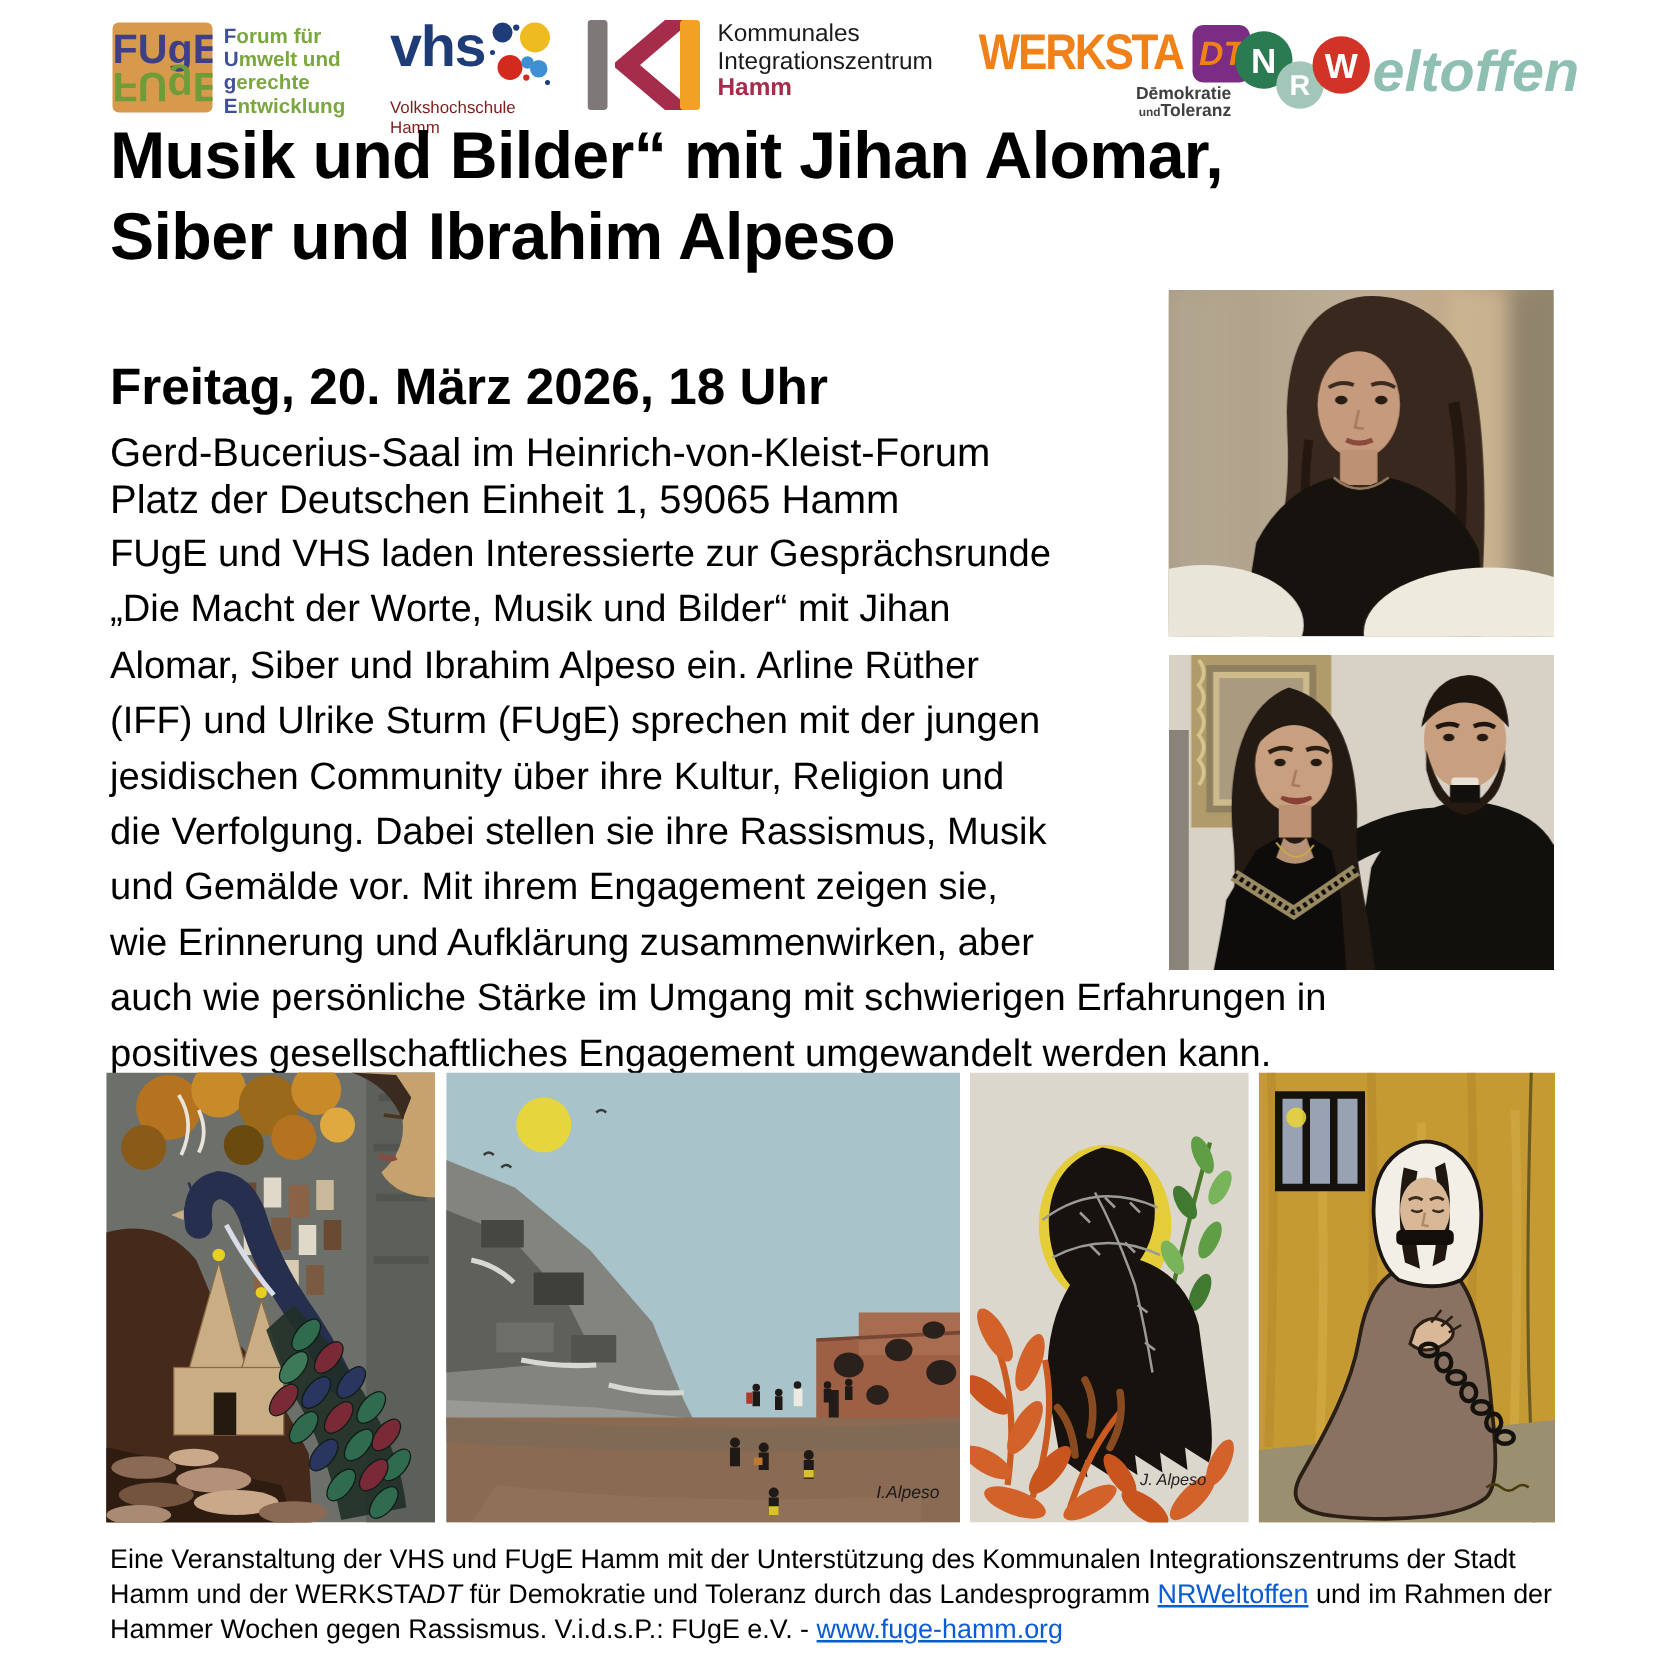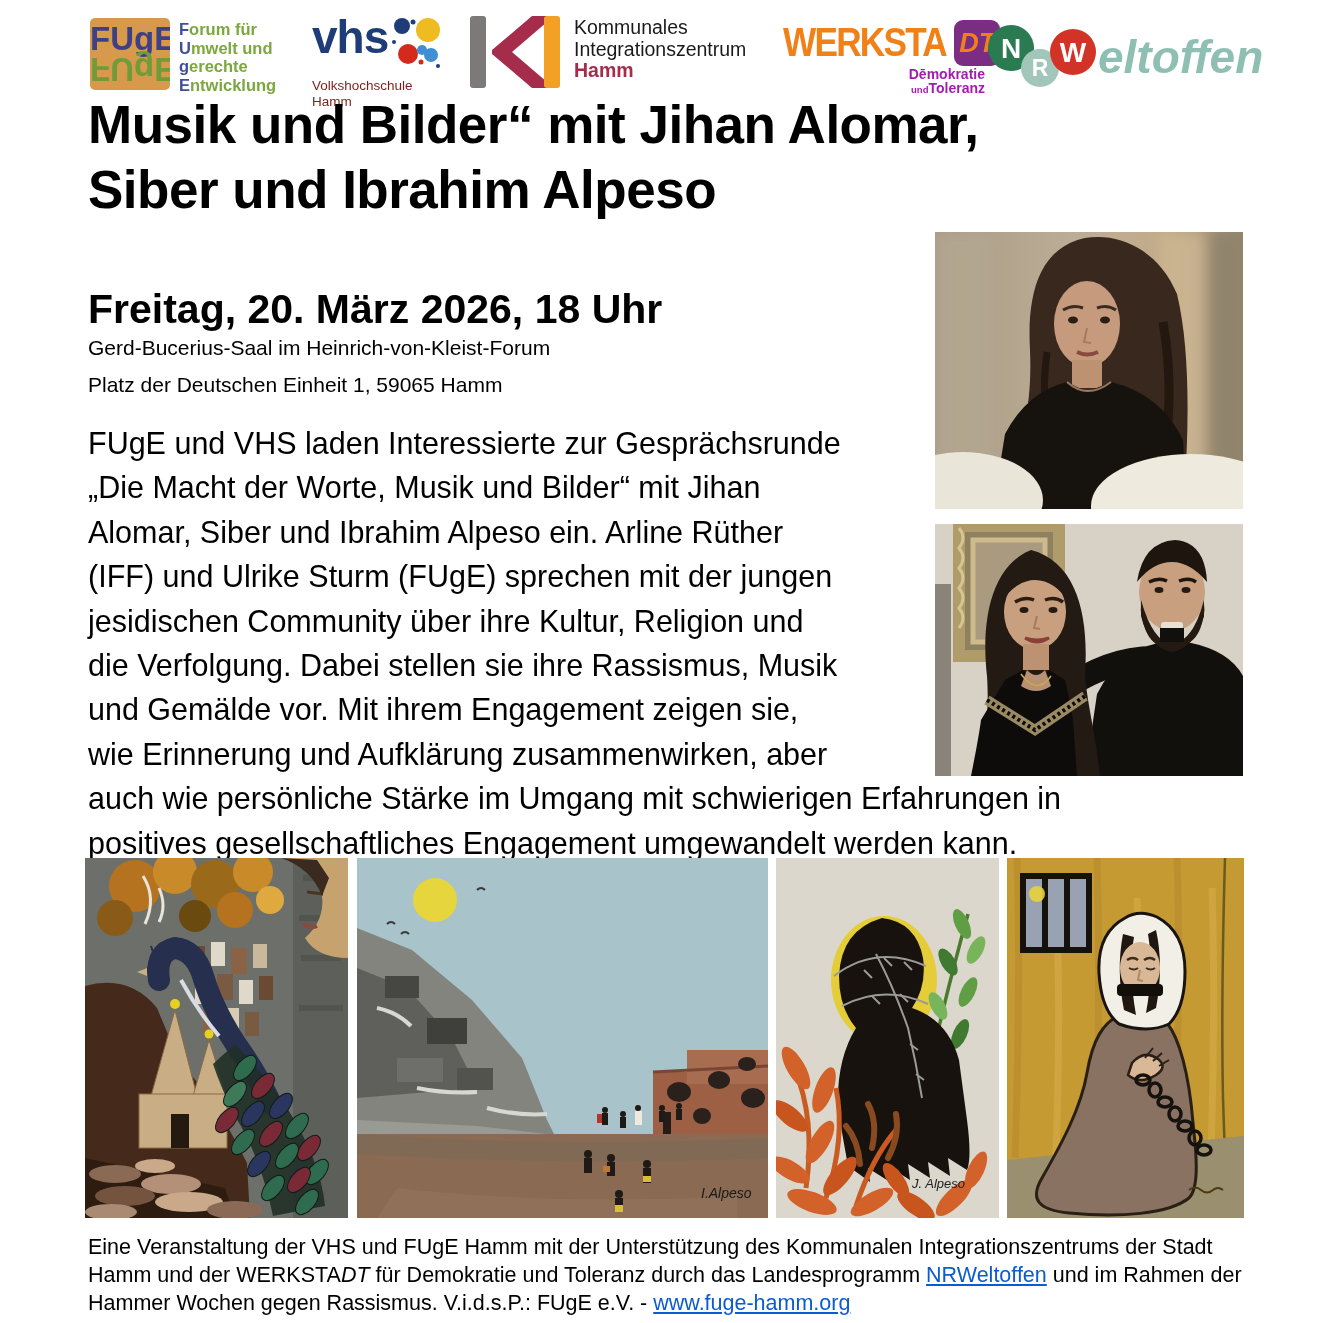--- a/index.html
+++ b/index.html
@@ -27,32 +27,32 @@
   .ki-text{font-size:19.5px;line-height:21.5px;color:#1a1a1a;padding-top:1px;}
   .ki-city{color:#a62c4c;font-weight:bold;}
 
   #logo-werkstadt{left:783px;top:20px;flex-direction:column;align-items:flex-end;width:202px;}
   .w-row{display:flex;align-items:flex-start;width:100%;}
   .w-main{color:#f08119;font-weight:bold;font-size:40px;line-height:44px;letter-spacing:-2px;
           transform:scaleX(.88);transform-origin:left;white-space:nowrap;}
   .w-box{width:46px;height:46px;background:#7a2d82;border-radius:9px;color:#f08119;
          font-style:italic;font-weight:bold;font-size:27px;display:flex;align-items:center;
          justify-content:center;flex:none;margin-left:-14px;}
-  .w-sub{color:#a21caf;font-weight:bold;font-size:14px;line-height:14px;text-align:right;margin-top:1px;}
+  .w-sub{color:#404040;font-weight:bold;font-size:14px;line-height:14px;text-align:right;margin-top:1px;}
   .w-sub .small{font-size:9.5px;}
 
   #logo-nrw{left:985px;top:24px;align-items:center;}
   .nrw-text{color:#8fbfb2;font-weight:bold;font-size:46px;margin-left:1px;line-height:58px;font-style:italic;}
 
   
   #title{position:absolute;left:88px;top:92px;font-size:53px;line-height:65px;
          letter-spacing:-.5px;white-space:nowrap;}
   #title b{font-weight:bold;}
   #datetime{position:absolute;left:88px;top:286px;font-size:41px;font-weight:bold;white-space:nowrap;}
-  #venue-block{position:absolute;left:88px;top:329px;font-size:21px;line-height:37px;white-space:nowrap;}
+  #venue-block{position:absolute;left:88px;top:344px;font-size:32px;line-height:37px;white-space:nowrap;}
 
   
   #body-text{position:absolute;left:88px;top:421px;font-size:30.5px;line-height:44.4px;white-space:nowrap;}
 
   
   .art{position:absolute;display:block;}
   #photo-1{left:935px;top:232px;}
   #photo-2{left:935px;top:524px;}
   #painting-1{left:85px;top:858px;}
   #painting-2{left:357px;top:858px;}

